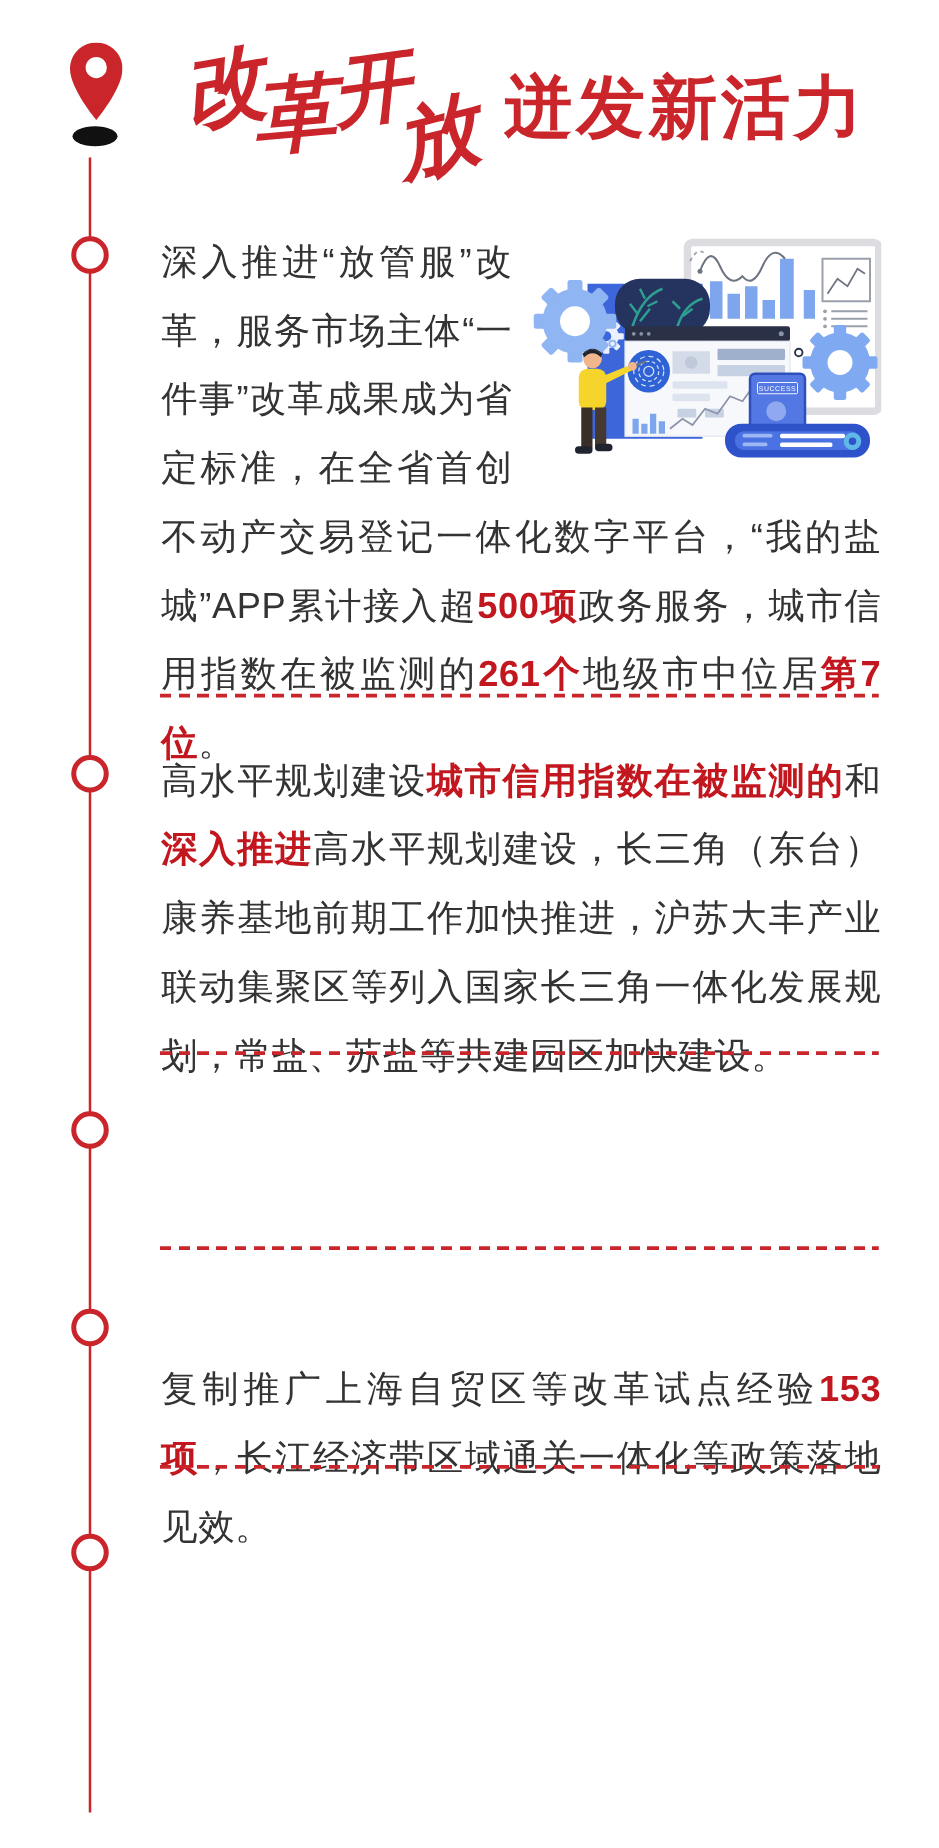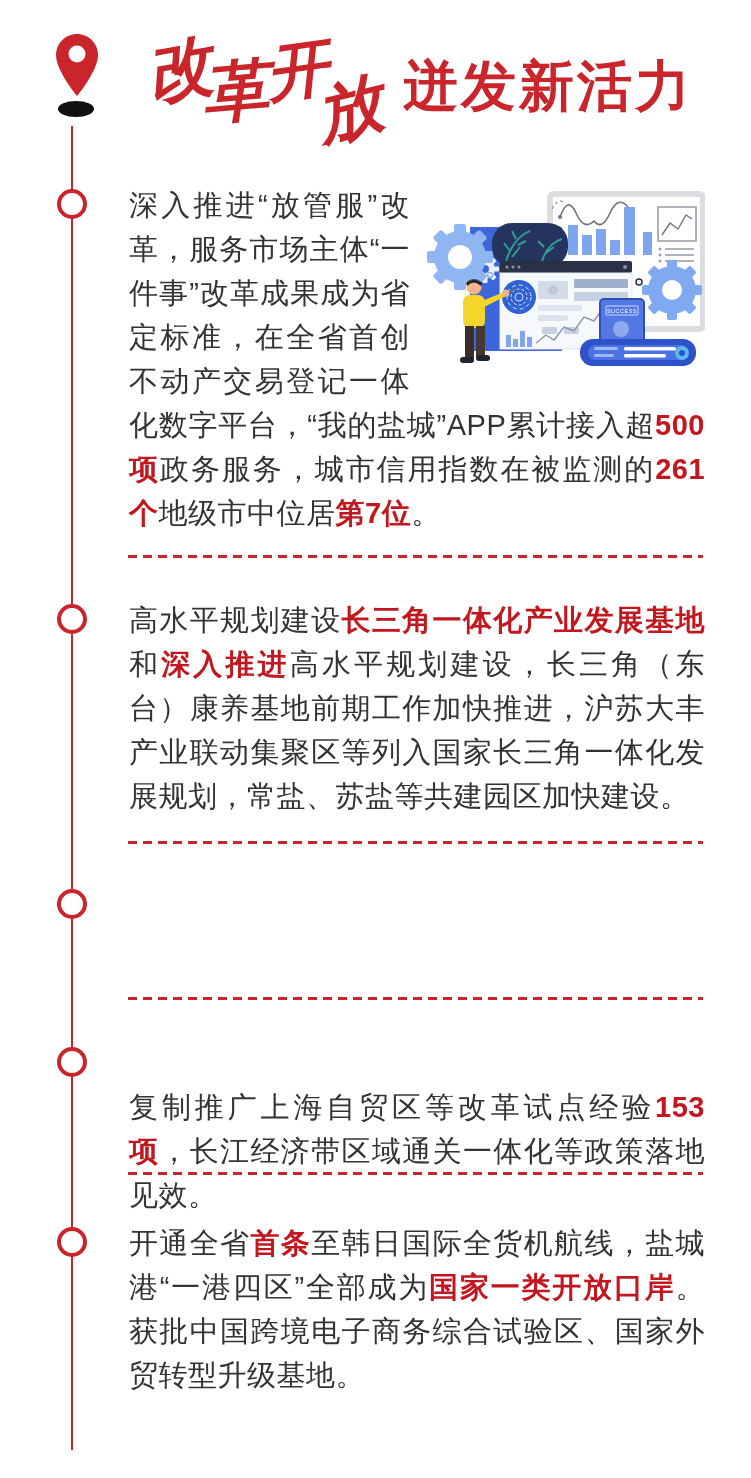--- a/index.html
+++ b/index.html
@@ -23,21 +23,21 @@
   .c0{left:146px;top:36px;font-size:66px;transform:rotate(-10deg);}
   .c1{left:202px;top:58px;font-size:66px;transform:rotate(-5deg);}
   .c2{left:266px;top:40px;font-size:62px;transform:rotate(-8deg);}
   .c3{left:316px;top:76px;font-size:66px;transform:rotate(-14deg);}
   .subtitle{
     position:absolute;left:403px;top:50px;font-size:55px;font-weight:900;
     color:#c9252b;letter-spacing:3px;white-space:nowrap;
   }
   
   .para{
-    position:absolute;left:129px;width:576px;font-size:29px;line-height:44px;
+    position:absolute;left:129px;width:576px;font-size:29px;line-height:55px;
     color:#333333;text-align:justify;letter-spacing:0.5px;
   }
   .hl{color:#c2171e;font-weight:bold;}
   .p1{top:183px;}
   .p2{top:598px;}
   .p3{top:884px;}
   .p4{top:1041px;margin-top:44px;}
   .p5{top:1221px;}
   .sep{
     position:absolute;left:128px;width:575px;height:3px;
@@ -240,31 +240,28 @@
           <rect x="54" y="168" width="14" height="6" rx="3" fill="#20242e"></rect>
         </g>
       </svg>
     </div>
     <span>深入推进“放管服”改革，服务市场主体“一件事”改革成果成为省定标准，在全省首创不动产交易登记一体化数字平台，“我的盐城”APP累计接入超</span><span class="hl">500项</span><span>政务服务，城市信用指数在被监测的</span><span class="hl">261个</span><span>地级市中位居</span><span class="hl">第7位</span><span>。</span>
   </div>
 
   <div class="sep sep1"></div>
 
   <div class="para p2">
-    <span>高水平规划建设</span><span class="hl">长三角一体化产业发展基地</span><span>和</span><span class="hl">深入推进</span><span>高水平规划建设，长三角（东台）康养基地前期工作加快推进，沪苏大丰产业联动集聚区等列入国家长三角一体化发展规划，常盐、苏盐等共建园区加快建设。</span>
+    <span>高水平规划建设</span><span class="hl">城市信用指数在被监测的</span><span>和</span><span class="hl">深入推进</span><span>高水平规划建设，长三角（东台）康养基地前期工作加快推进，沪苏大丰产业联动集聚区等列入国家长三角一体化发展规划，常盐、苏盐等共建园区加快建设。</span>
   </div>
 
   <div class="sep sep2"></div>
 
 
   <div class="sep sep3"></div>
 
   <div class="para p4">
     <span>复制推广上海自贸区等改革试点经验</span><span class="hl">153项</span><span>，长江经济带区域通关一体化等政策落地见效。</span>
   </div>
 
   <div class="sep sep4"></div>
 
-  <div class="para p5">
-    <span>开通全省</span><span class="hl">首条</span><span>至韩日国际全货机航线，盐城港“一港四区”全部成为</span><span class="hl">国家一类开放口岸</span><span>。获批中国跨境电子商务综合试验区、国家外贸转型升级基地。</span>
-  </div>
 
 </div>
 
 </body></html>

